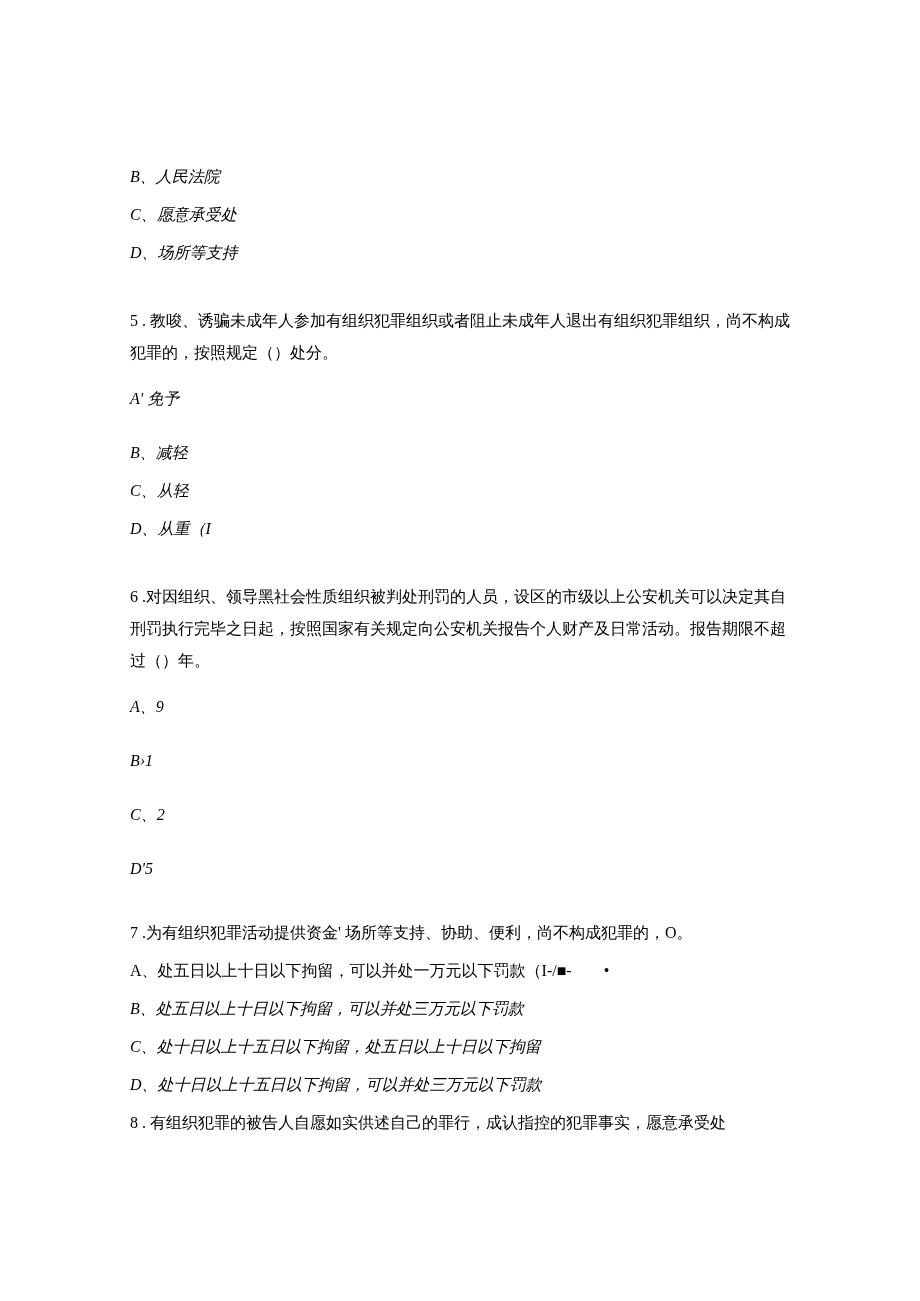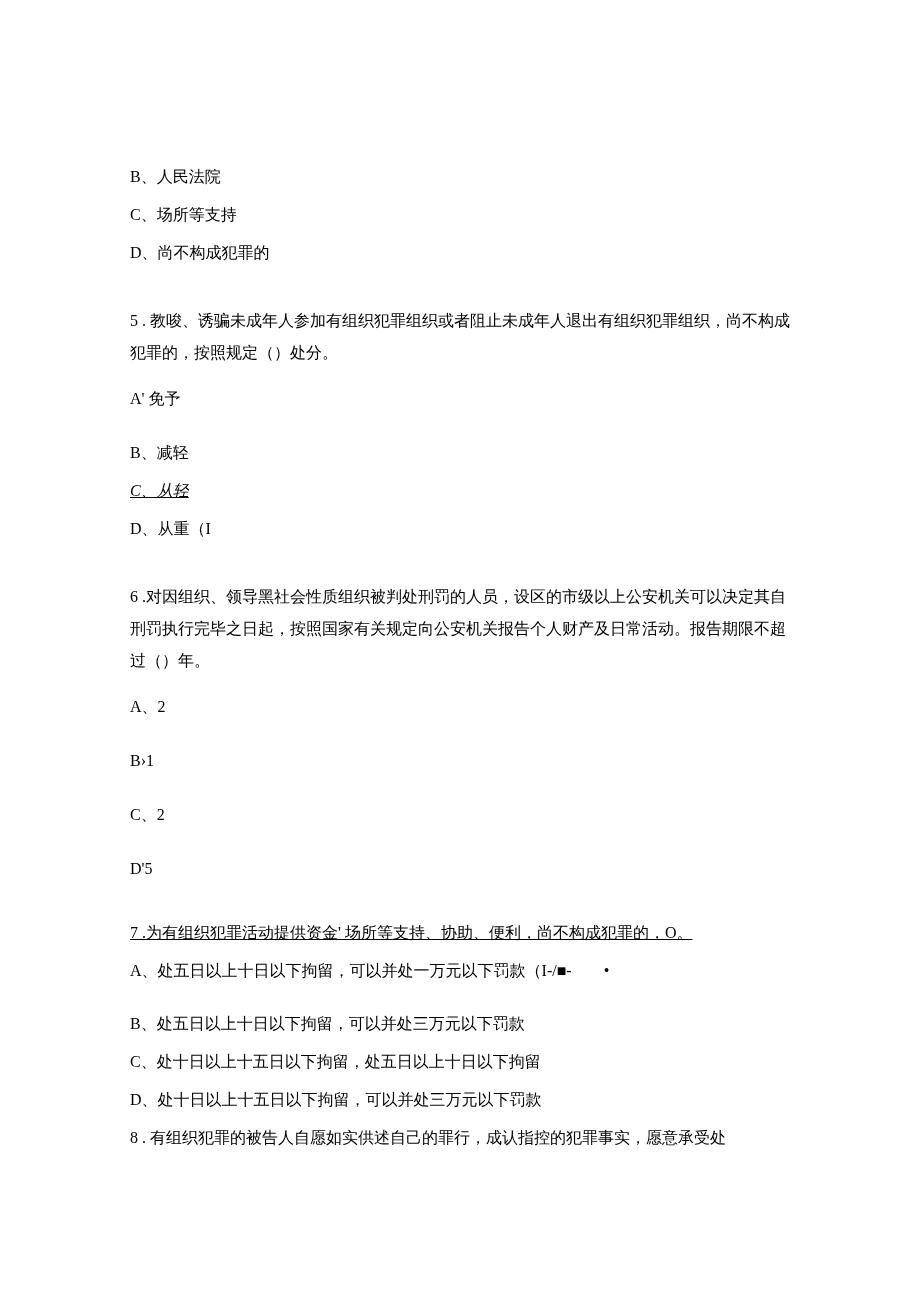--- a/index.html
+++ b/index.html
@@ -8,59 +8,58 @@
       height: 1301px;
       background: #ffffff;
       font-family: "SimSun", "Microsoft YaHei", serif;
       padding: 165px 130px 50px 130px;
       color: #000000;
       font-size: 16px;
       line-height: 1.5;
     }
     .option {
       margin-bottom: 14px;
+      font-style: italic;
     }
     .option-c-italic {
       font-style: italic;
-      text-decoration: underline;
     }
     .question {
       margin-top: 40px;
       margin-bottom: 18px;
       line-height: 2.0;
     }
     .question-tight {
       margin-top: 40px;
       margin-bottom: 14px;
       line-height: 1.5;
-      text-decoration: underline;
     }
     .gap-md { margin-bottom: 30px; }
     .last-q {
       margin-top: 4px;
     }
     .q7-option-a {
-      margin-bottom: 29px;
+      margin-bottom: 14px;
     }
   </style>
 </head>
 <body>
 
 <div class="option">B、人民法院</div>
-<div class="option">C、场所等支持</div>
-<div class="option">D、尚不构成犯罪的</div>
+<div class="option">C、愿意承受处</div>
+<div class="option">D、场所等支持</div>
 
 <div class="question">5 . 教唆、诱骗未成年人参加有组织犯罪组织或者阻止未成年人退出有组织犯罪组织，尚不构成犯罪的，按照规定（）处分。</div>
 <div class="option gap-md">A' 免予</div>
 <div class="option">B、减轻</div>
 <div class="option option-c-italic">C、从轻</div>
 <div class="option">D、从重（I</div>
 
 <div class="question">6 .对因组织、领导黑社会性质组织被判处刑罚的人员，设区的市级以上公安机关可以决定其自刑罚执行完毕之日起，按照国家有关规定向公安机关报告个人财产及日常活动。报告期限不超过（）年。</div>
-<div class="option gap-md">A、2</div>
+<div class="option gap-md">A、9</div>
 <div class="option gap-md">B›1</div>
 <div class="option gap-md">C、2</div>
 <div class="option">D'5</div>
 
 <div class="question-tight">7 .为有组织犯罪活动提供资金' 场所等支持、协助、便利，尚不构成犯罪的，O。</div>
 <div class="q7-option-a">A、处五日以上十日以下拘留，可以并处一万元以下罚款（I-/■-&nbsp;&nbsp;&nbsp;&nbsp;&nbsp;&nbsp;&nbsp;&nbsp;•</div>
 <div class="option">B、处五日以上十日以下拘留，可以并处三万元以下罚款</div>
 <div class="option">C、处十日以上十五日以下拘留，处五日以上十日以下拘留</div>
 <div class="option">D、处十日以上十五日以下拘留，可以并处三万元以下罚款</div>
 

